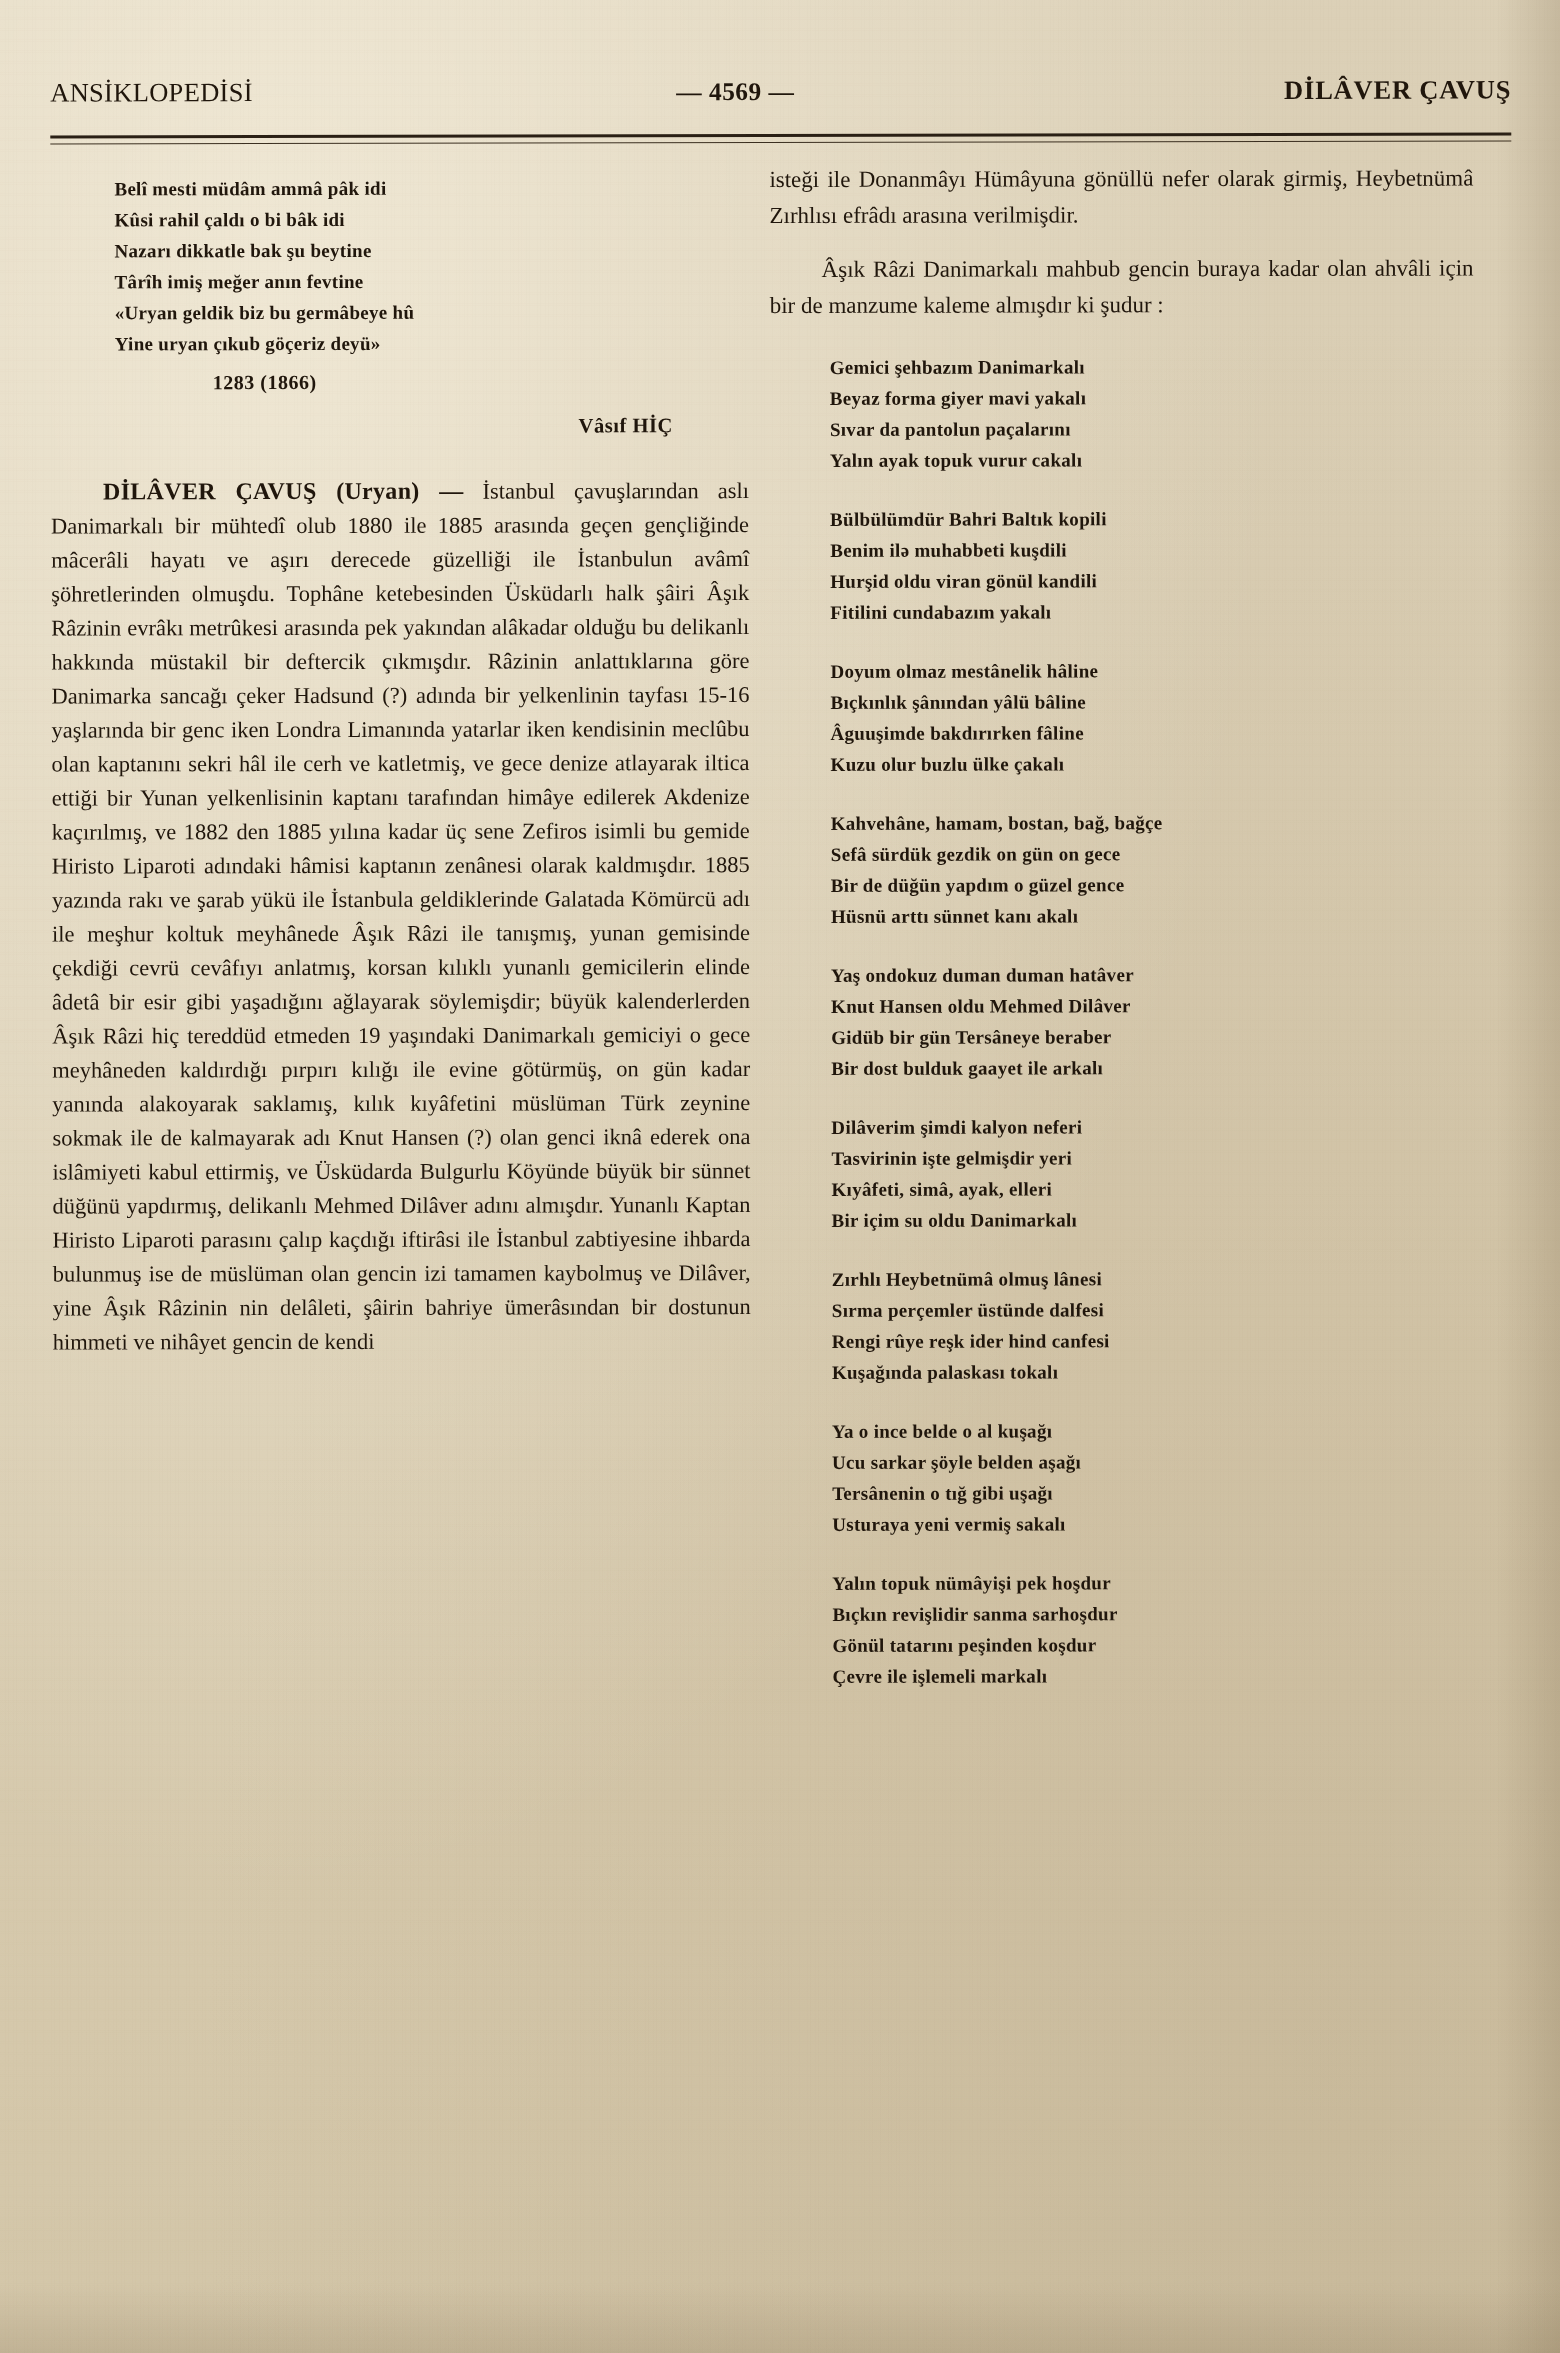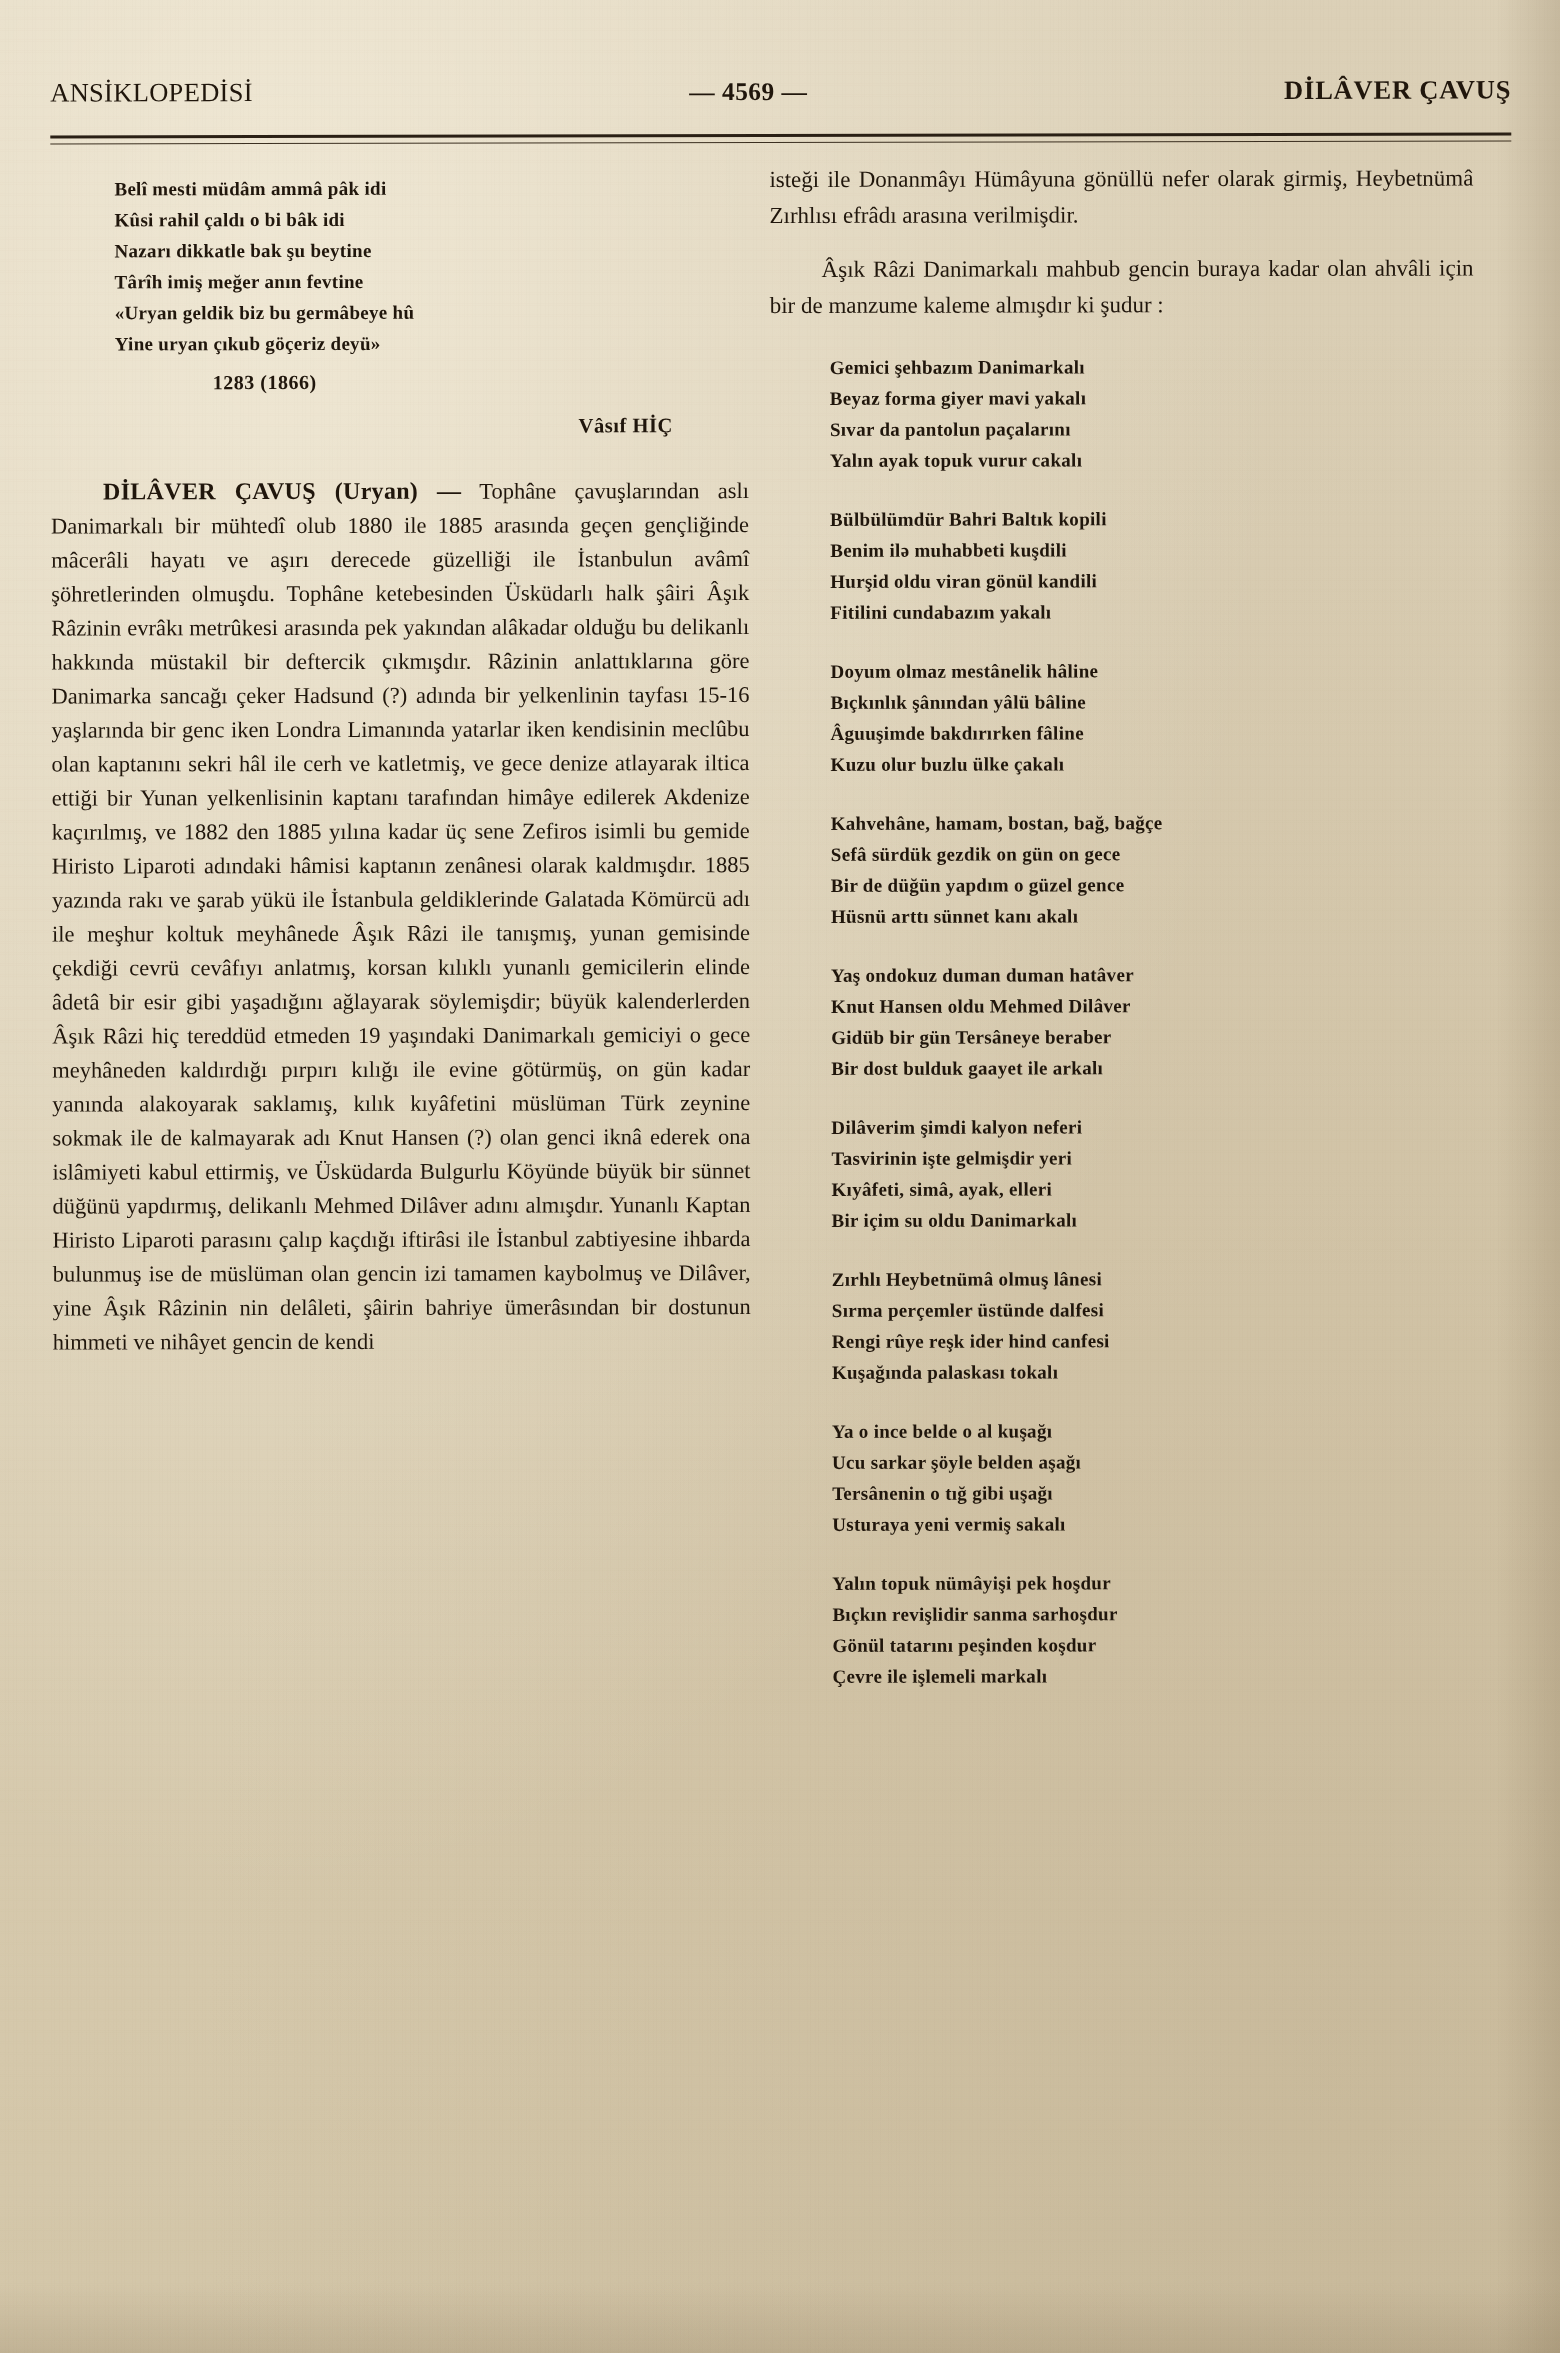--- a/index.html
+++ b/index.html
@@ -61,21 +61,21 @@
     position: absolute;
     left: 0;
     top: 0;
     font-size: 26.5px;
     font-weight: normal;
     letter-spacing: 0.3px;
     font-family: "Liberation Serif", serif;
   }
   .hdr-center {
     position: absolute;
-    left: 639px;
+    left: 626px;
     top: 1.1px;
     font-size: 25.4px;
     font-weight: bold;
     letter-spacing: 0.5px;
   }
   .hdr-right {
     position: absolute;
     right: 0;
     top: 0;
     font-size: 26.5px;
@@ -214,21 +214,21 @@
       <div class="line">«Uryan geldik biz bu germâbeye hû</div>
       <div class="line">Yine uryan çıkub göçeriz deyü»</div>
     </div>
 
     <div class="poem-date">1283  (1866)</div>
     <div class="poem-sign">Vâsıf HİÇ</div>
 
     <div class="article">
       <p class="body-para first">
         <span class="entry-head">DİLÂVER ÇAVUŞ</span><span class="entry-head sub">&nbsp;</span><span class="entry-head sub">(Uryan) —</span>
-        <span>Tophâne</span>
+        <span>İstanbul</span>
         <span>çavuşlarından aslı Danimarkalı bir mühtedî olub 1880 ile 1885 arasında geçen gençliğinde mâcerâli hayatı ve aşırı derecede güzelliği ile İstanbulun avâmî şöhretlerinden olmuşdu. Tophâne ketebesinden Üsküdarlı halk şâiri Âşık Râzinin evrâkı metrûkesi arasında pek yakından alâkadar olduğu bu delikanlı hakkında müstakil bir deftercik çıkmışdır. Râzinin anlattıklarına göre Danimarka sancağı çeker Hadsund (?) adında bir yelkenlinin tayfası 15-16 yaşlarında bir genc iken Londra Limanında yatarlar iken kendisinin meclûbu olan kaptanını sekri hâl ile cerh ve katletmiş, ve gece denize atlayarak iltica ettiği bir Yunan yelkenlisinin kaptanı tarafından himâye edilerek Akdenize kaçırılmış, ve 1882 den 1885 yılına kadar üç sene Zefiros isimli bu gemide Hiristo Liparoti adındaki hâmisi kaptanın zenânesi olarak kaldmışdır. 1885 yazında rakı ve şarab yükü ile İstanbula geldiklerinde Galatada Kömürcü adı ile meşhur koltuk meyhânede Âşık Râzi ile tanışmış, yunan gemisinde çekdiği cevrü cevâfıyı anlatmış, korsan kılıklı yunanlı gemicilerin elinde âdetâ bir esir gibi yaşadığını ağlayarak söylemişdir; büyük kalenderlerden Âşık Râzi hiç tereddüd etmeden 19 yaşındaki Danimarkalı gemiciyi o gece meyhâneden kaldırdığı pırpırı kılığı ile evine götürmüş, on gün kadar yanında alakoyarak saklamış, kılık kıyâfetini müslüman Türk zeynine sokmak ile de kalmayarak adı Knut Hansen (?) olan genci iknâ ederek ona islâmiyeti kabul ettirmiş, ve Üsküdarda Bulgurlu Köyünde büyük bir sünnet düğünü yapdırmış, delikanlı Mehmed Dilâver adını almışdır. Yunanlı Kaptan Hiristo Liparoti parasını çalıp kaçdığı iftirâsi ile İstanbul zabtiyesine ihbarda bulunmuş ise de müslüman olan gencin izi tamamen kaybolmuş ve Dilâver, yine Âşık Râzinin nin delâleti, şâirin bahriye ümerâsından bir dostunun himmeti ve nihâyet gencin de kendi</span>
       </p>
     </div>
   </div>
 
   <div class="col col-right">
 
     <p class="rc-para">isteği ile Donanmâyı Hümâyuna gönüllü nefer olarak girmiş, Heybetnümâ Zırhlısı efrâdı arasına verilmişdir.</p>
 
     <p class="rc-para indent">Âşık Râzi Danimarkalı mahbub gencin buraya kadar olan ahvâli için bir de manzume kaleme almışdır ki şudur :</p>

